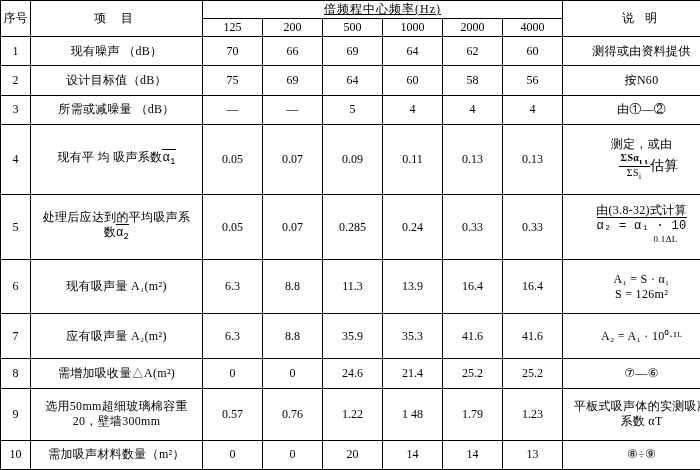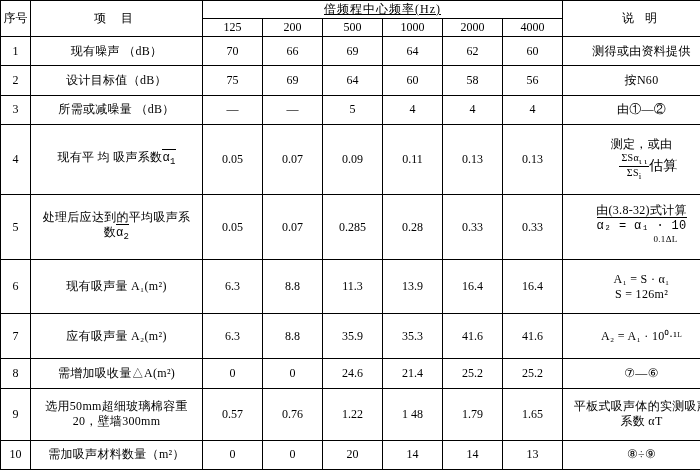--- a/index.html
+++ b/index.html
@@ -61,21 +61,21 @@
   }
   .sub{font-size:9px;vertical-align:sub;}
   .sup{font-size:9px;vertical-align:super;padding-left:48px;}
   .frac{
     display:inline-block;
     text-align:center;
     vertical-align:middle;
     font-size:10px;
     line-height:1.15;
   }
-  .frac .top{border-bottom:1px solid #000;padding:0 2px;display:block;}
+  .frac .top{border-bottom:1px solid #000;padding:0 2px;display:block;font-weight:bold;}
   .frac .bot{display:block;padding:0 2px;}
   .line2{display:block;}
   .desc-line{display:block;}
   .small{font-size:14px;}
   .pad-left{padding-left:14px;}
 </style>
 </head>
 <body>
 
 <div class="sheet">
@@ -169,21 +169,21 @@
 
       <tr style="height:58px;">
         <td>5</td>
         <td class="item-cell">
           <span class="line2">处理后应达到的平均吸声系</span>
           <span class="line2"><span>数</span><span class="ovl"><span>α</span><span class="sub">2</span></span></span>
         </td>
         <td class="num">0.05</td>
         <td class="num">0.07</td>
         <td class="num">0.285</td>
-        <td class="num">0.28</td>
+        <td class="num">0.24</td>
         <td class="num">0.33</td>
         <td class="num">0.33</td>
         <td class="desc-cell">
           <span class="desc-line">由(3.8-32)式计算</span>
           <span class="desc-line"><span class="ovl">α₂ = α₁ · 10</span><span class="sup">0.1ΔL</span></span>
         </td>
       </tr>
 
       <tr style="height:48px;">
         <td>6</td>
@@ -228,21 +228,21 @@
         <td>9</td>
         <td class="item-cell">
           <span class="line2">选用50mm超细玻璃棉容重</span>
           <span class="line2">20，壁墙300mm</span>
         </td>
         <td class="num">0.57</td>
         <td class="num">0.76</td>
         <td class="num">1.22</td>
         <td class="num">1 48</td>
         <td class="num">1.79</td>
-        <td class="num">1.65</td>
+        <td class="num">1.23</td>
         <td class="desc-cell">
           <span class="desc-line">平板式吸声体的实测吸声</span>
           <span class="desc-line">系数 αT</span>
         </td>
       </tr>
 
       <tr style="height:26px;">
         <td>10</td>
         <td class="item-cell">需加吸声材料数量（m²）</td>
         <td class="num">0</td>

